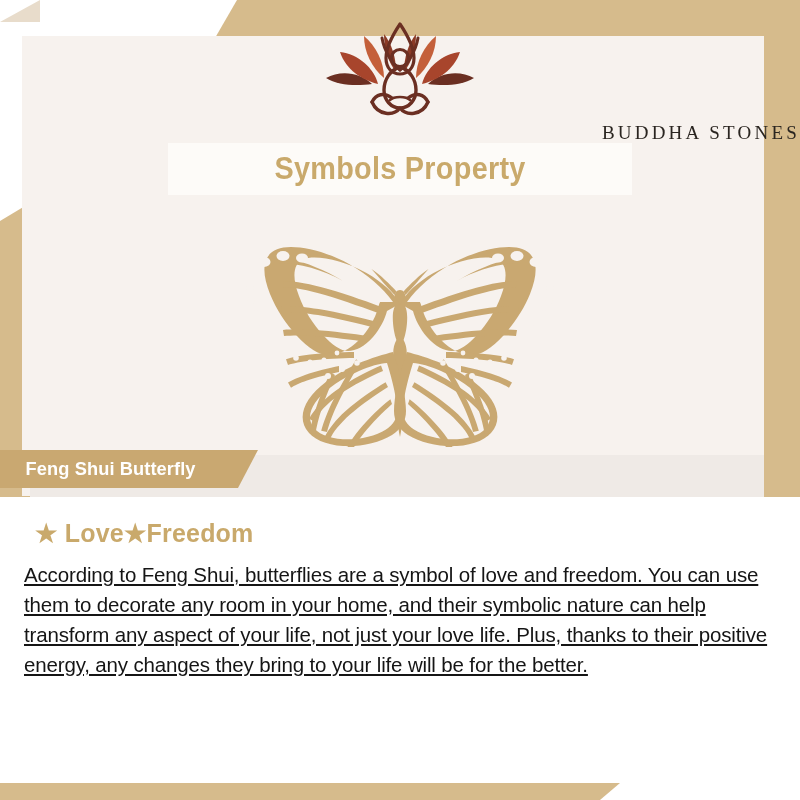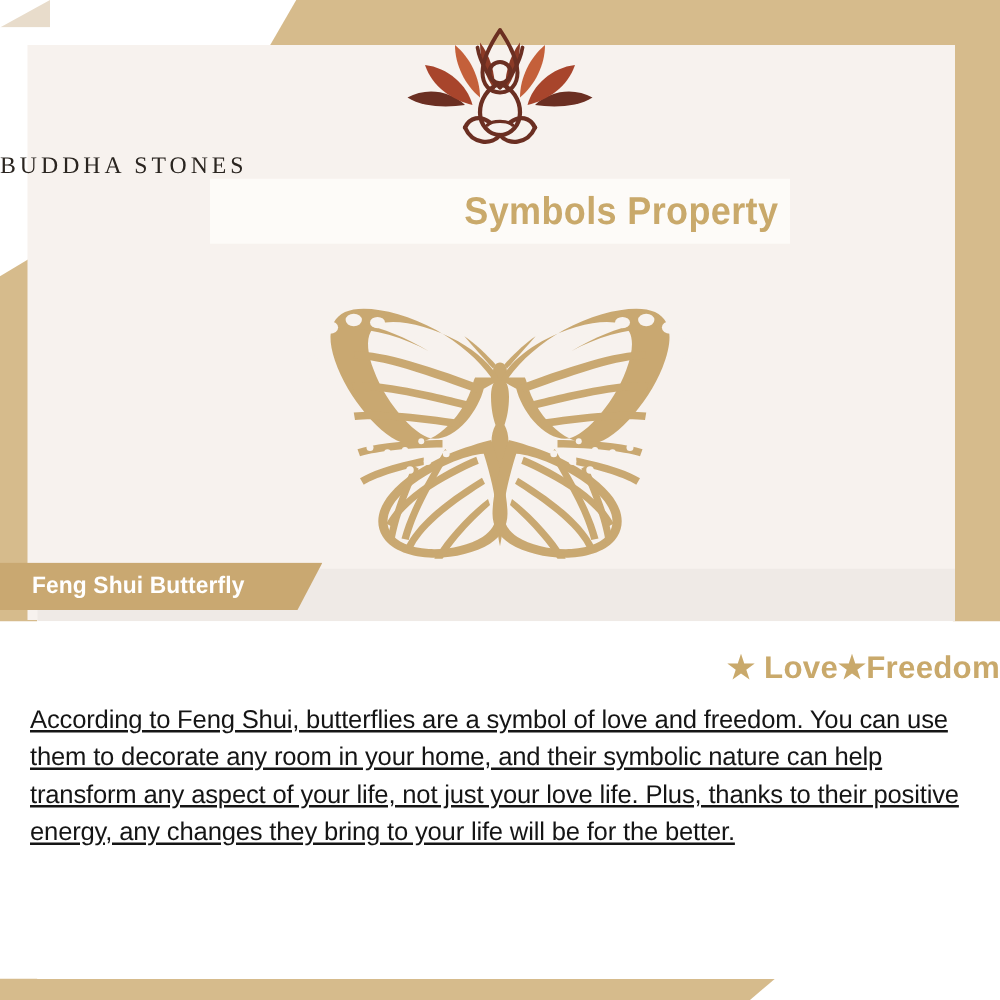--- a/index.html
+++ b/index.html
@@ -49,38 +49,38 @@
   }
   #panel-lower{
     position:absolute;
     left:30px;top:455px;width:734px;height:42px;
     background:#efeae6;
   }
 
   
   #logo-wrap{
     position:absolute;left:0;top:22px;width:800px;
-    text-align:left;
+    text-align:right;
   }
   #logo-mark{display:block;margin:0 auto;}
   #logo-word{
     margin-top:4px;
     font-family:"Liberation Serif",serif;
     font-size:19px;
     letter-spacing:3.2px;
     color:#2a2520;
     font-weight:400;
   }
 
   
   #title-box{
     position:absolute;
     left:168px;top:143px;width:464px;height:52px;
     background:#fdfbf8;
-    display:flex;align-items:center;justify-content:flex-end;
+    display:flex;align-items:center;justify-content:center;
   }
   #title-text{
     font-size:31px;
     font-weight:bold;
     color:#c9a96b;
     letter-spacing:0.3px;
     transform:scaleX(0.93);
   }
 
   
@@ -106,25 +106,26 @@
   }
 
   
   #content{
     position:absolute;
     left:0;top:497px;width:800px;height:286px;
     background:#ffffff;
   }
   #subhead{
     margin:22px 0 0 0;
-    text-align:right;
+    text-align:left;
     font-size:25px;
     font-weight:bold;
     color:#c9a96b;
     letter-spacing:0.2px;
+    padding-left:35px;
   }
   #body-copy{
     margin:12px 0 0 0;
     padding:0 24px 0 24px;
     font-size:20.5px;
     line-height:30px;
     color:#151515;
     font-weight:500;
     letter-spacing:-0.15px;
     text-align:left;

